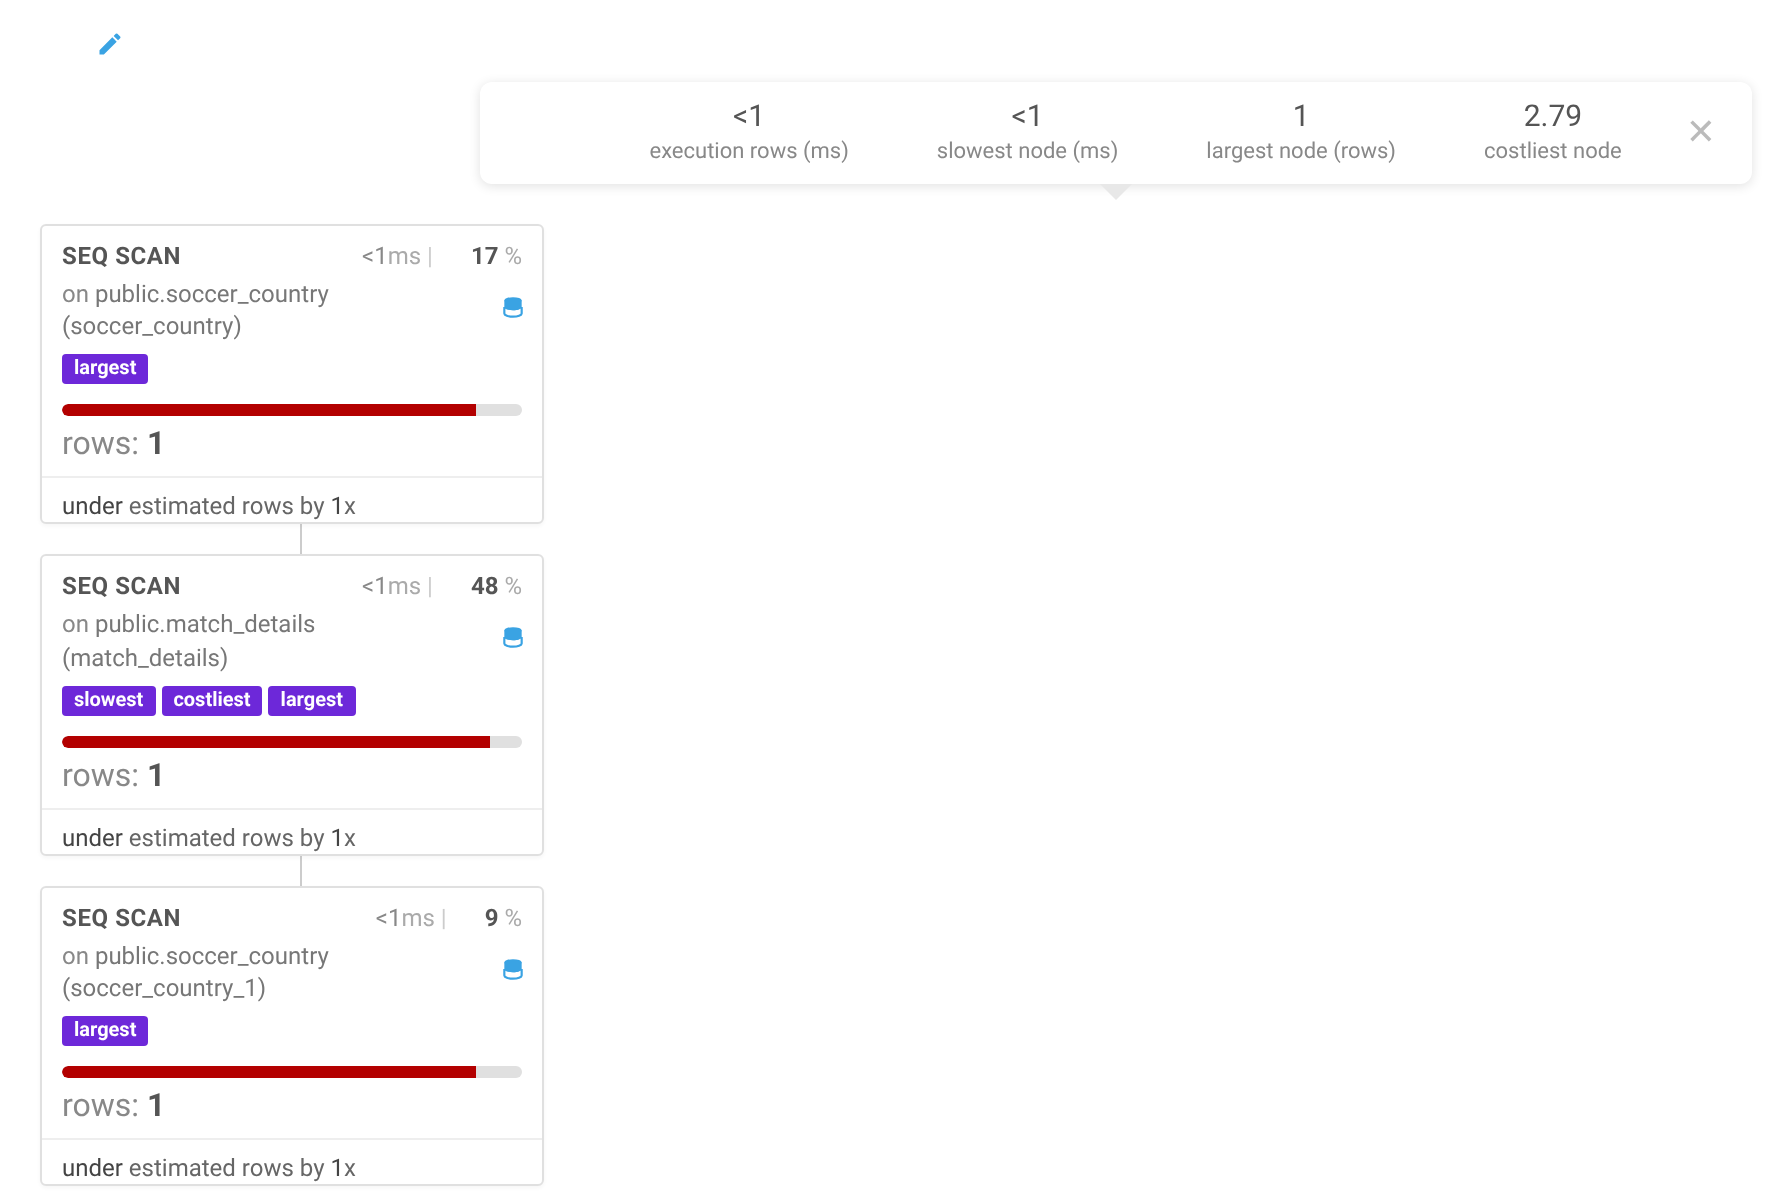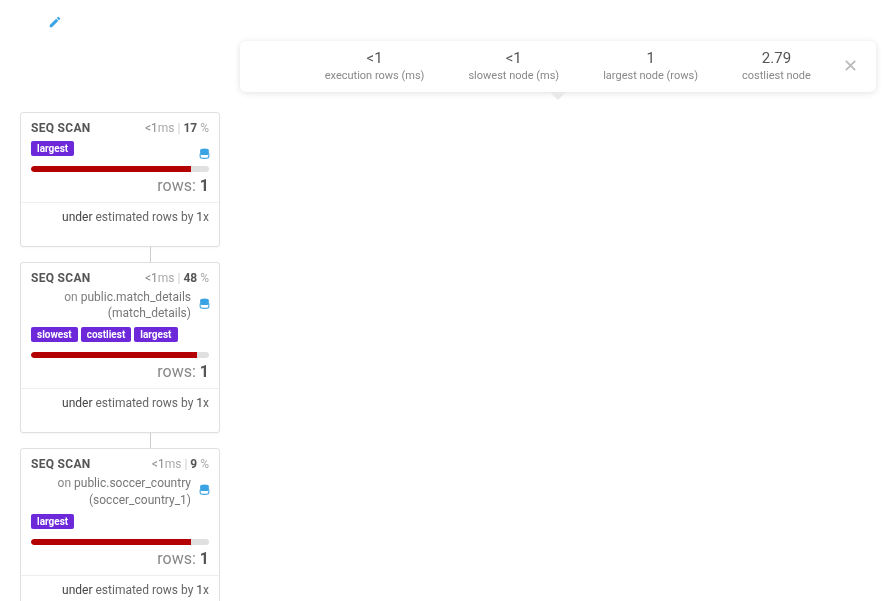--- a/index.html
+++ b/index.html
@@ -36,33 +36,32 @@
     border-right: 8px solid transparent;
     border-top: 8px solid #e8e8e8;
   }
   .stat { text-align: center; padding: 0 22px; }
   .stat-val { font-size: 15px; color: #555; font-weight: 400; }
   .stat-label { font-size: 11px; color: #888; margin-top: 2px; white-space: nowrap; }
   .close-btn { color: #bbb; font-size: 18px; cursor: pointer; padding: 0 4px 0 10px; }
   .nodes { margin-top: 20px; }
   .connector { width: 1px; height: 15px; background: #ccc; margin: 0 0 0 130px; }
   .node {
-    width: 200px;
+    width: 252px;
     background: #fff;
     border: 1px solid #e0e0e0;
     border-radius: 3px;
     box-shadow: 0 1px 2px rgba(0,0,0,0.04);
-    padding: 8px 10px 22px;
+    padding: 8px 10px 1px;
     position: relative;
-    text-align: right;
   }
   .node-head { display: flex; align-items: baseline; justify-content: space-between; }
   .node-title { font-weight: 700; font-size: 12px; color: #555; letter-spacing: 0.3px; }
   .node-time { font-size: 12px; color: #888; }
-  .node-time b { color: #555; }
+  .node-time b { color: #555; margin-left: 16px; }
   .node-sub { font-size: 12px; color: #888; margin-top: 4px; line-height: 1.35; padding-right: 18px; }
   .node-sub .tbl { color: #777; }
   .db-icon {
     position: absolute;
     right: 8px;
     top: 34px;
     color: #3aa3e3;
   }
   .tags { margin-top: 6px; display: flex; gap: 3px; flex-wrap: wrap; }
   .tag {
@@ -123,20 +122,21 @@
     </div>
     <span class="close-btn">✕</span>
   </div>
 
   <div class="nodes" id="nodes-root">
       <div class="node">
         <div class="node-head">
           <span class="node-title">SEQ SCAN</span>
           <span class="node-time">&lt;1<span style="color:#aaa">ms</span> <span style="color:#ccc">|</span> <b>17</b> <span style="color:#aaa">%</span></span>
         </div>
+        <div class="node-sub"><span>on </span><span class="tbl">public.soccer_country (soccer_country)</span></div>
         <span class="db-icon">
           <svg width="13" height="14" viewBox="0 0 24 24" fill="currentColor">
             <ellipse cx="12" cy="5" rx="8" ry="3"></ellipse>
             <path d="M4 5v6c0 1.66 3.58 3 8 3s8-1.34 8-3V5"></path>
             <path d="M4 11v6c0 1.66 3.58 3 8 3s8-1.34 8-3v-6" fill="none" stroke="currentColor" stroke-width="2"></path>
             <path d="M4 11c0 1.66 3.58 3 8 3s8-1.34 8-3"></path>
           </svg>
         </span>
         <div class="tags">
           <span class="tag">largest</span>

